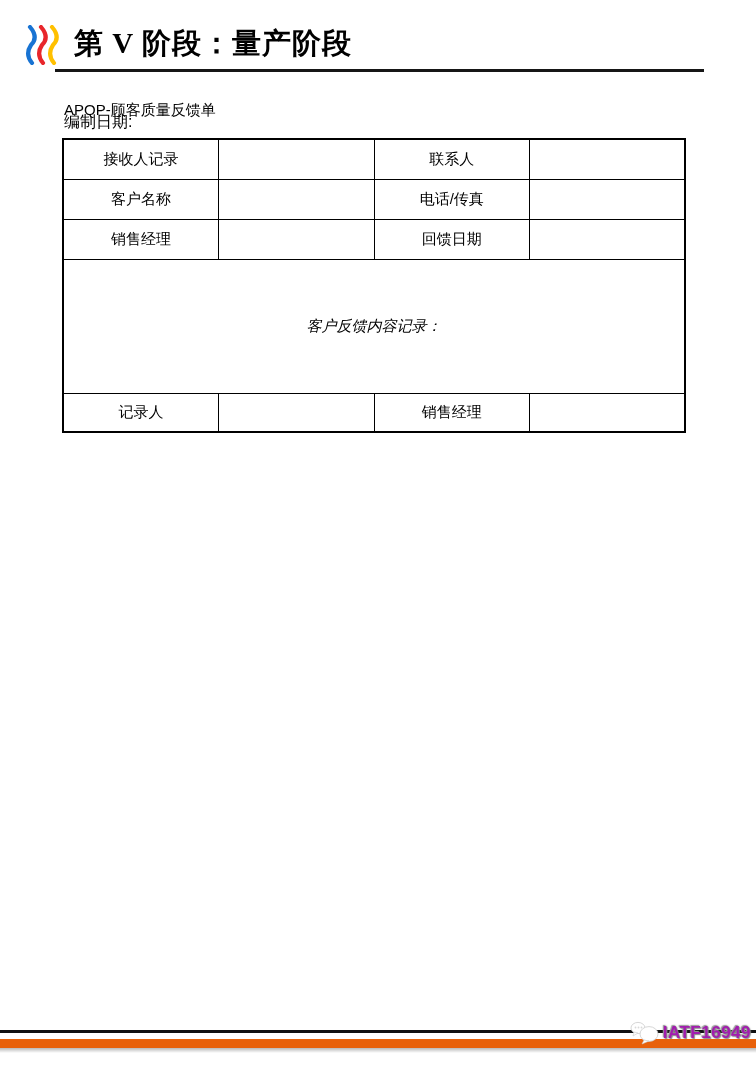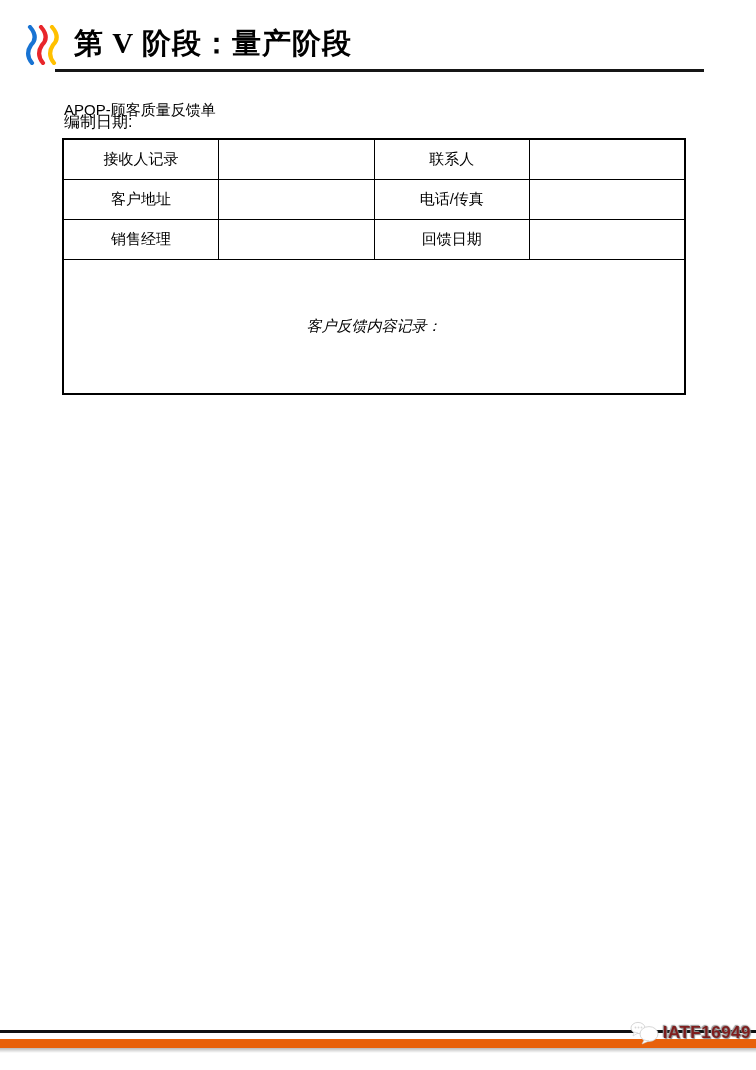--- a/index.html
+++ b/index.html
@@ -128,21 +128,21 @@
     right: 5px;
     top: 1021px;
     display: flex;
     align-items: center;
     gap: 3px;
     z-index: 5;
   }
   .watermark-text {
     font-size: 17px;
     font-weight: bold;
-    color: #7f1d1d;
+    color: #a21caf;
     letter-spacing: 0.5px;
     text-shadow: 1px 1px 1px #8a8a8a, -1px -1px 1px #9a9a9a, 0 0 2px #777;
     white-space: nowrap;
   }
 </style>
 </head>
 <body>
 
 <div class="page">
 
@@ -165,35 +165,41 @@
         <col style="width:25%">
     </colgroup>
     <tbody>
       <tr>
         <td class="label-cell">接收人记录</td>
         <td class="value-cell"></td>
         <td class="label-cell">联系人</td>
         <td class="value-cell"></td>
       </tr>
       <tr>
-        <td class="label-cell">客户地址</td>
+        <td class="label-cell">客户名称</td>
         <td class="value-cell"></td>
         <td class="label-cell">电话/传真</td>
         <td class="value-cell"></td>
       </tr>
       <tr>
         <td class="label-cell">销售经理</td>
         <td class="value-cell"></td>
         <td class="label-cell">回馈日期</td>
         <td class="value-cell"></td>
       </tr>
       <tr>
         <td class="feedback-cell" colspan="4">
           <span>客户反馈内容记录：</span>
         </td>
+      </tr>
+      <tr>
+        <td class="label-cell" style="height:37px">记录人</td>
+        <td class="value-cell" style="height:37px"></td>
+        <td class="label-cell" style="height:37px">销售经理</td>
+        <td class="value-cell" style="height:37px"></td>
       </tr>
     </tbody>
   </table>
 
   <div class="footer-black-line"></div>
   <div class="footer-orange-bar"></div>
   <div class="footer-shadow"></div>
 
   <div class="watermark">
     <svg width="30" height="24" viewBox="0 0 30 24">

